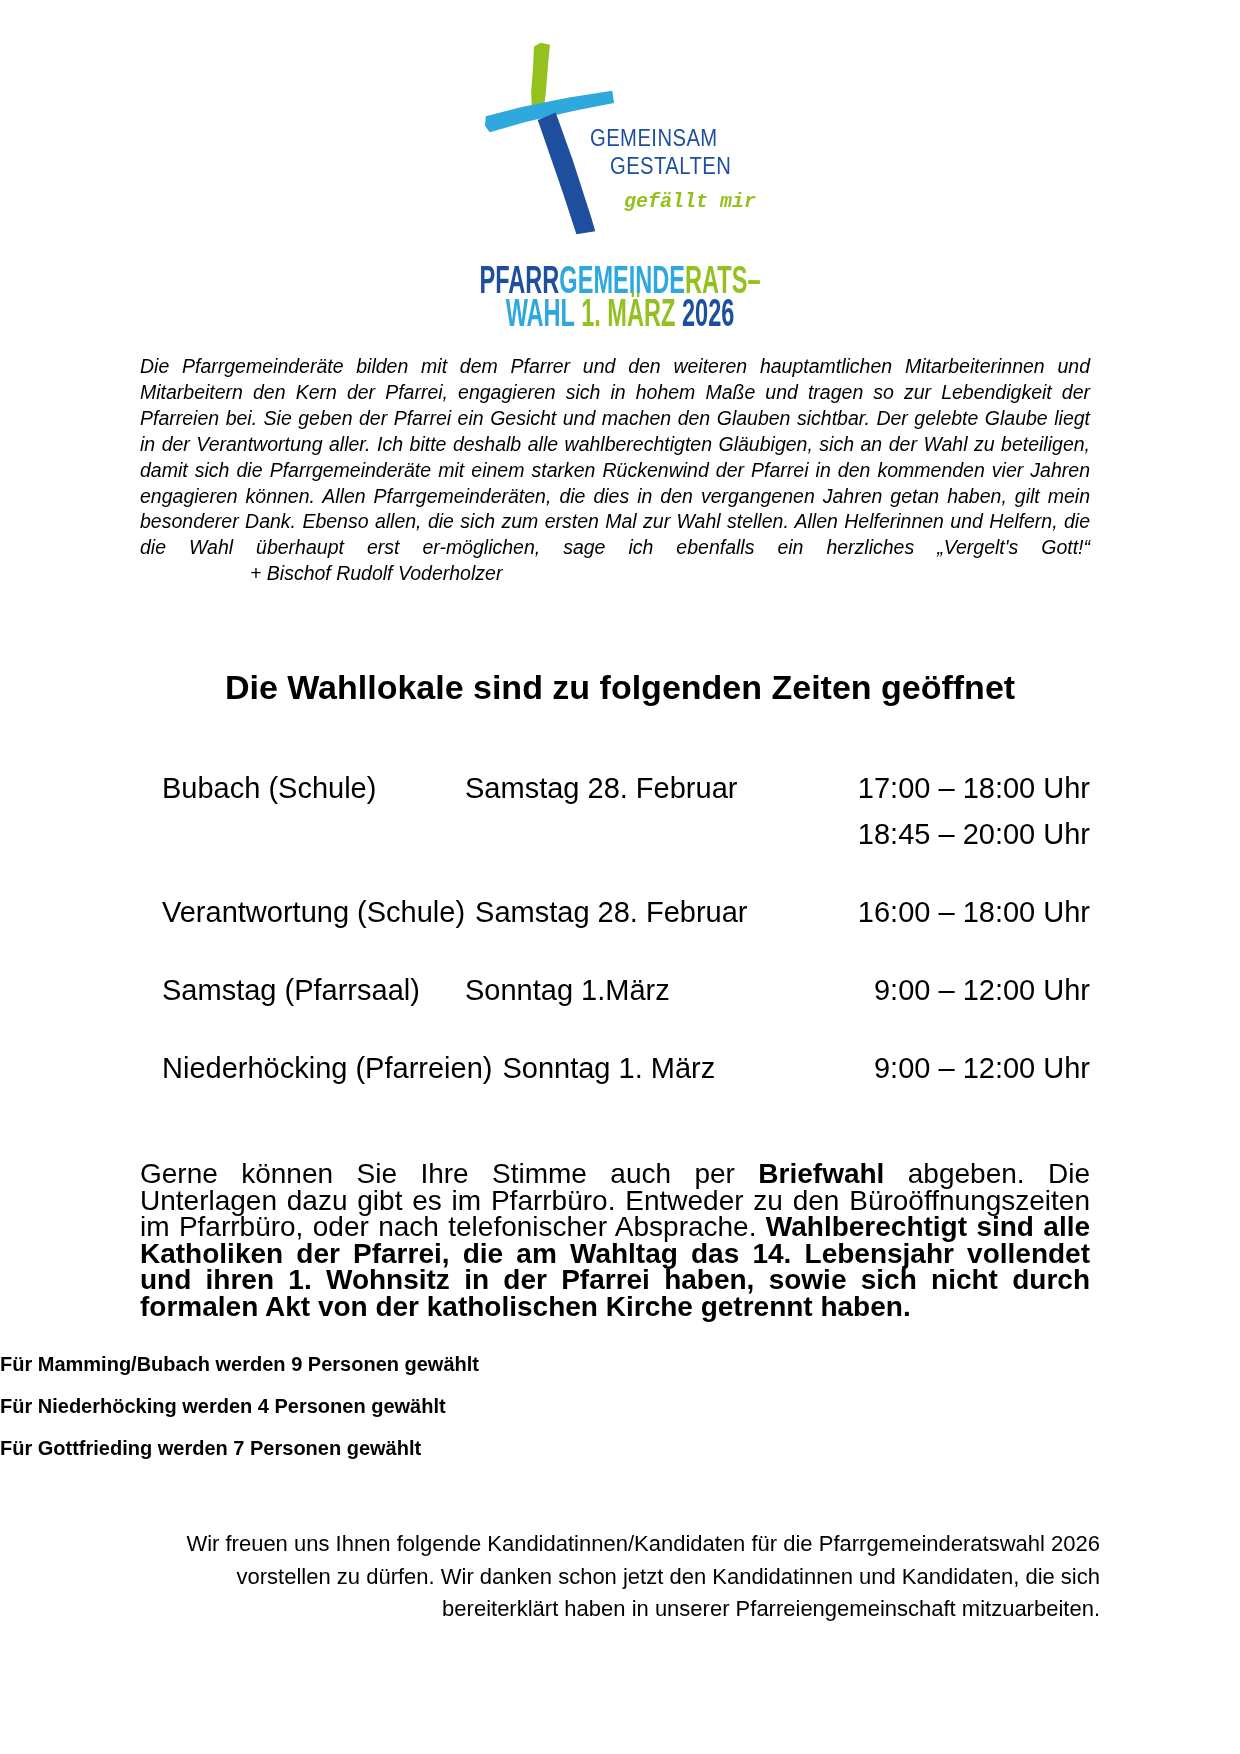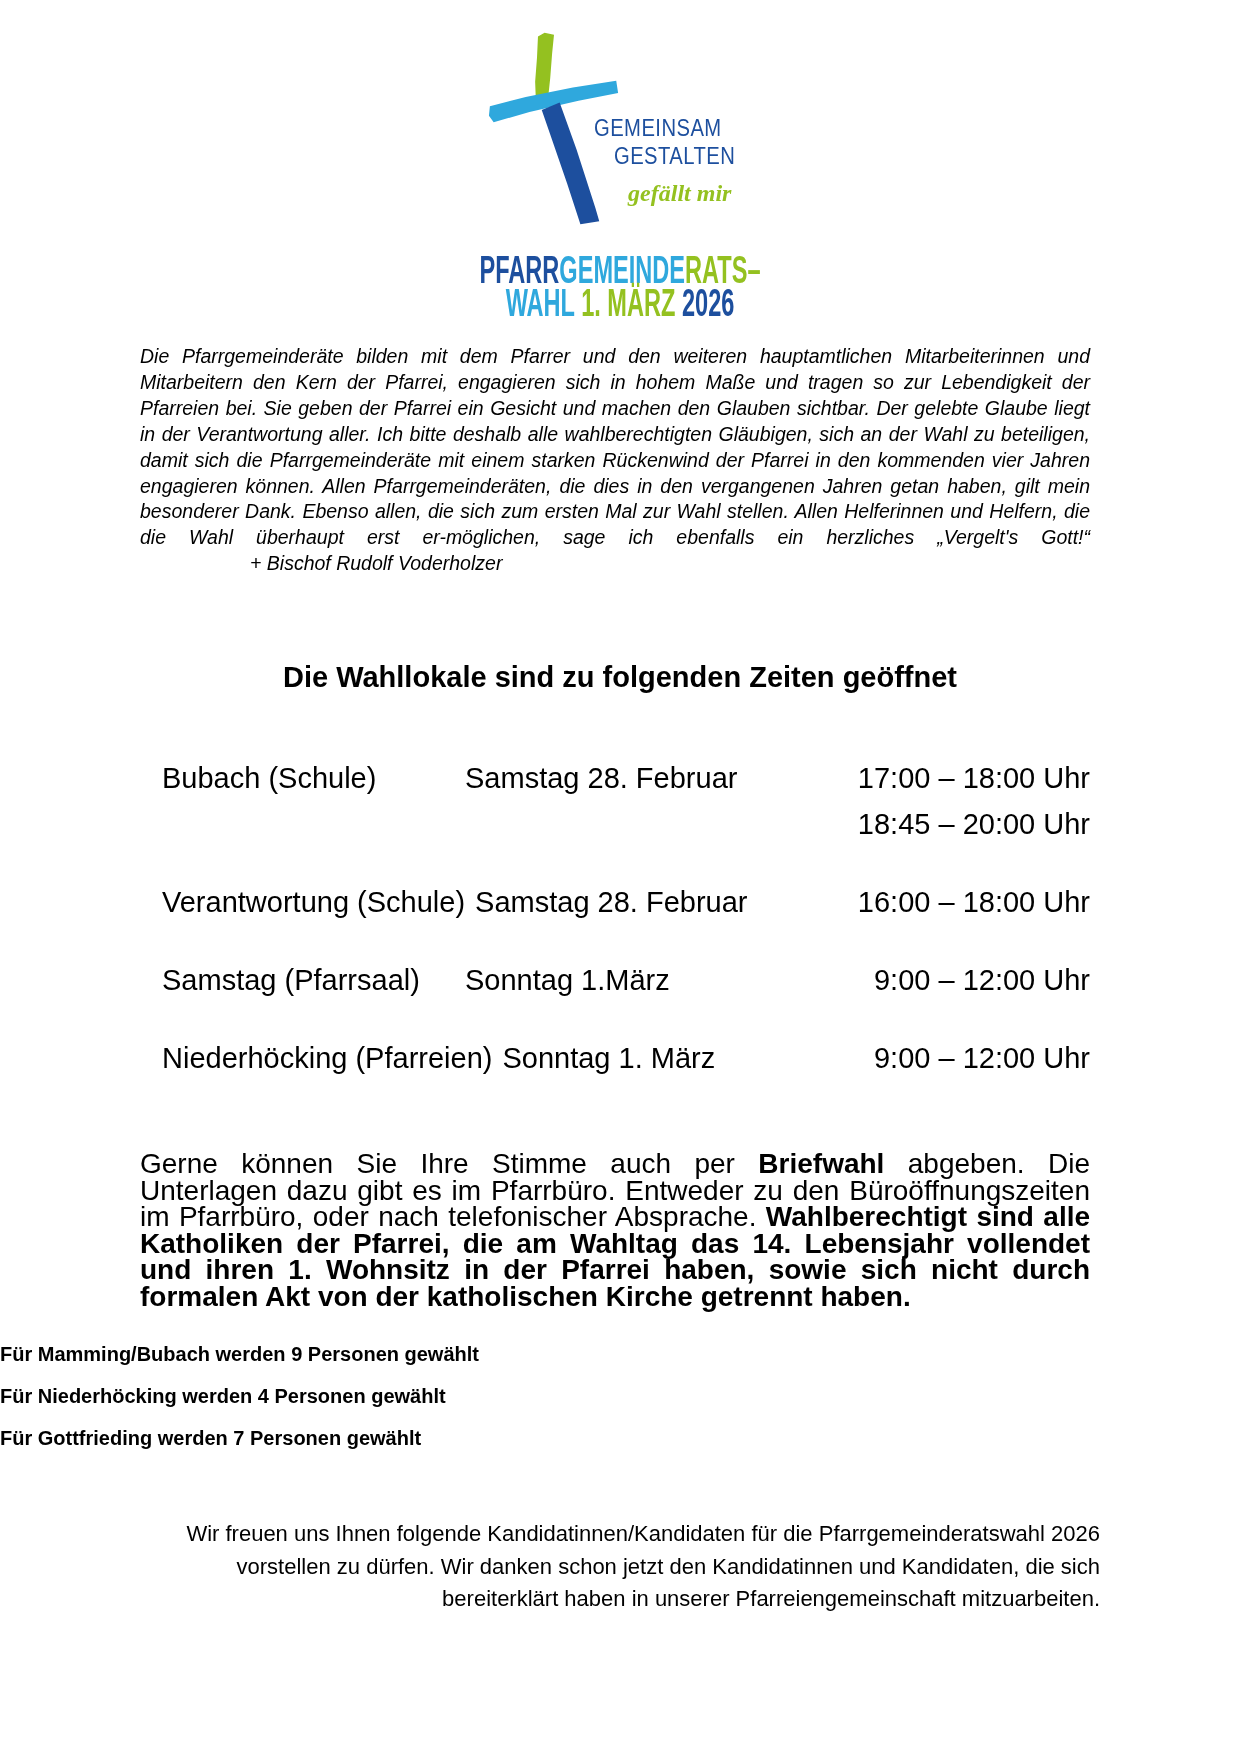--- a/index.html
+++ b/index.html
@@ -11,60 +11,60 @@
   .page{
     position:relative;
     width:1240px;height:1754px;
     margin:0 auto;background:#ffffff;
     font-family:"Liberation Sans",sans-serif;
     color:#000;
     overflow:hidden;
   }
   
   .logo-row{
-    padding-top:28px;
+    padding-top:38px;
     display:flex;justify-content:center;align-items:flex-start;
   }
   .logo-cross{width:132px;height:200px;flex:0 0 auto;}
   .logo-text{margin-top:86px;margin-left:-26px;}
   .logo-line{
     display:block;
     color:var(--dark-blue);
     font-size:23px;letter-spacing:.5px;
     transform:scaleX(.88);transform-origin:left top;
     line-height:28px;white-space:nowrap;
   }
   .logo-line.l2{margin-left:20px;}
   .logo-tagline{
     display:block;margin-left:34px;margin-top:10px;
     color:var(--green);
-    font-family:Liberation Serif, serif;
+    font-family:Liberation Mono, monospace;
     font-style:italic;font-weight:bold;
-    font-size:24px;white-space:nowrap;
+    font-size:20px;white-space:nowrap;
   }
   
   .campaign{margin-top:26px;text-align:center;}
   .campaign-line{
     display:block;
     font-weight:bold;font-size:38px;line-height:33px;
     letter-spacing:0;white-space:nowrap;
     transform:scaleX(.62);transform-origin:center top;
   }
   
   .bishop{
     margin:24px 140px 0 140px;width:950px;
     font-style:italic;font-size:19.5px;line-height:25.9px;
     text-align:justify;
   }
   .bishop .sig{display:inline-block;margin-left:110px;font-style:italic;}
   
   .polling-heading{
     margin-top:84px;
     text-align:center;
-    font-weight:bold;font-size:29px;line-height:32px;
+    font-weight:bold;font-size:34px;line-height:32px;
   }
   .schedule{margin:62px 150px 0 162px;}
   .schedule-row{
     display:flex;align-items:flex-start;
     font-size:29px;line-height:46px;
     margin-bottom:32px;
   }
   .schedule-row .loc{min-width:293px;white-space:nowrap;padding-right:10px;}
   .schedule-row .day{min-width:300px;white-space:nowrap;}
   .schedule-row .times{margin-left:auto;text-align:right;white-space:nowrap;}

